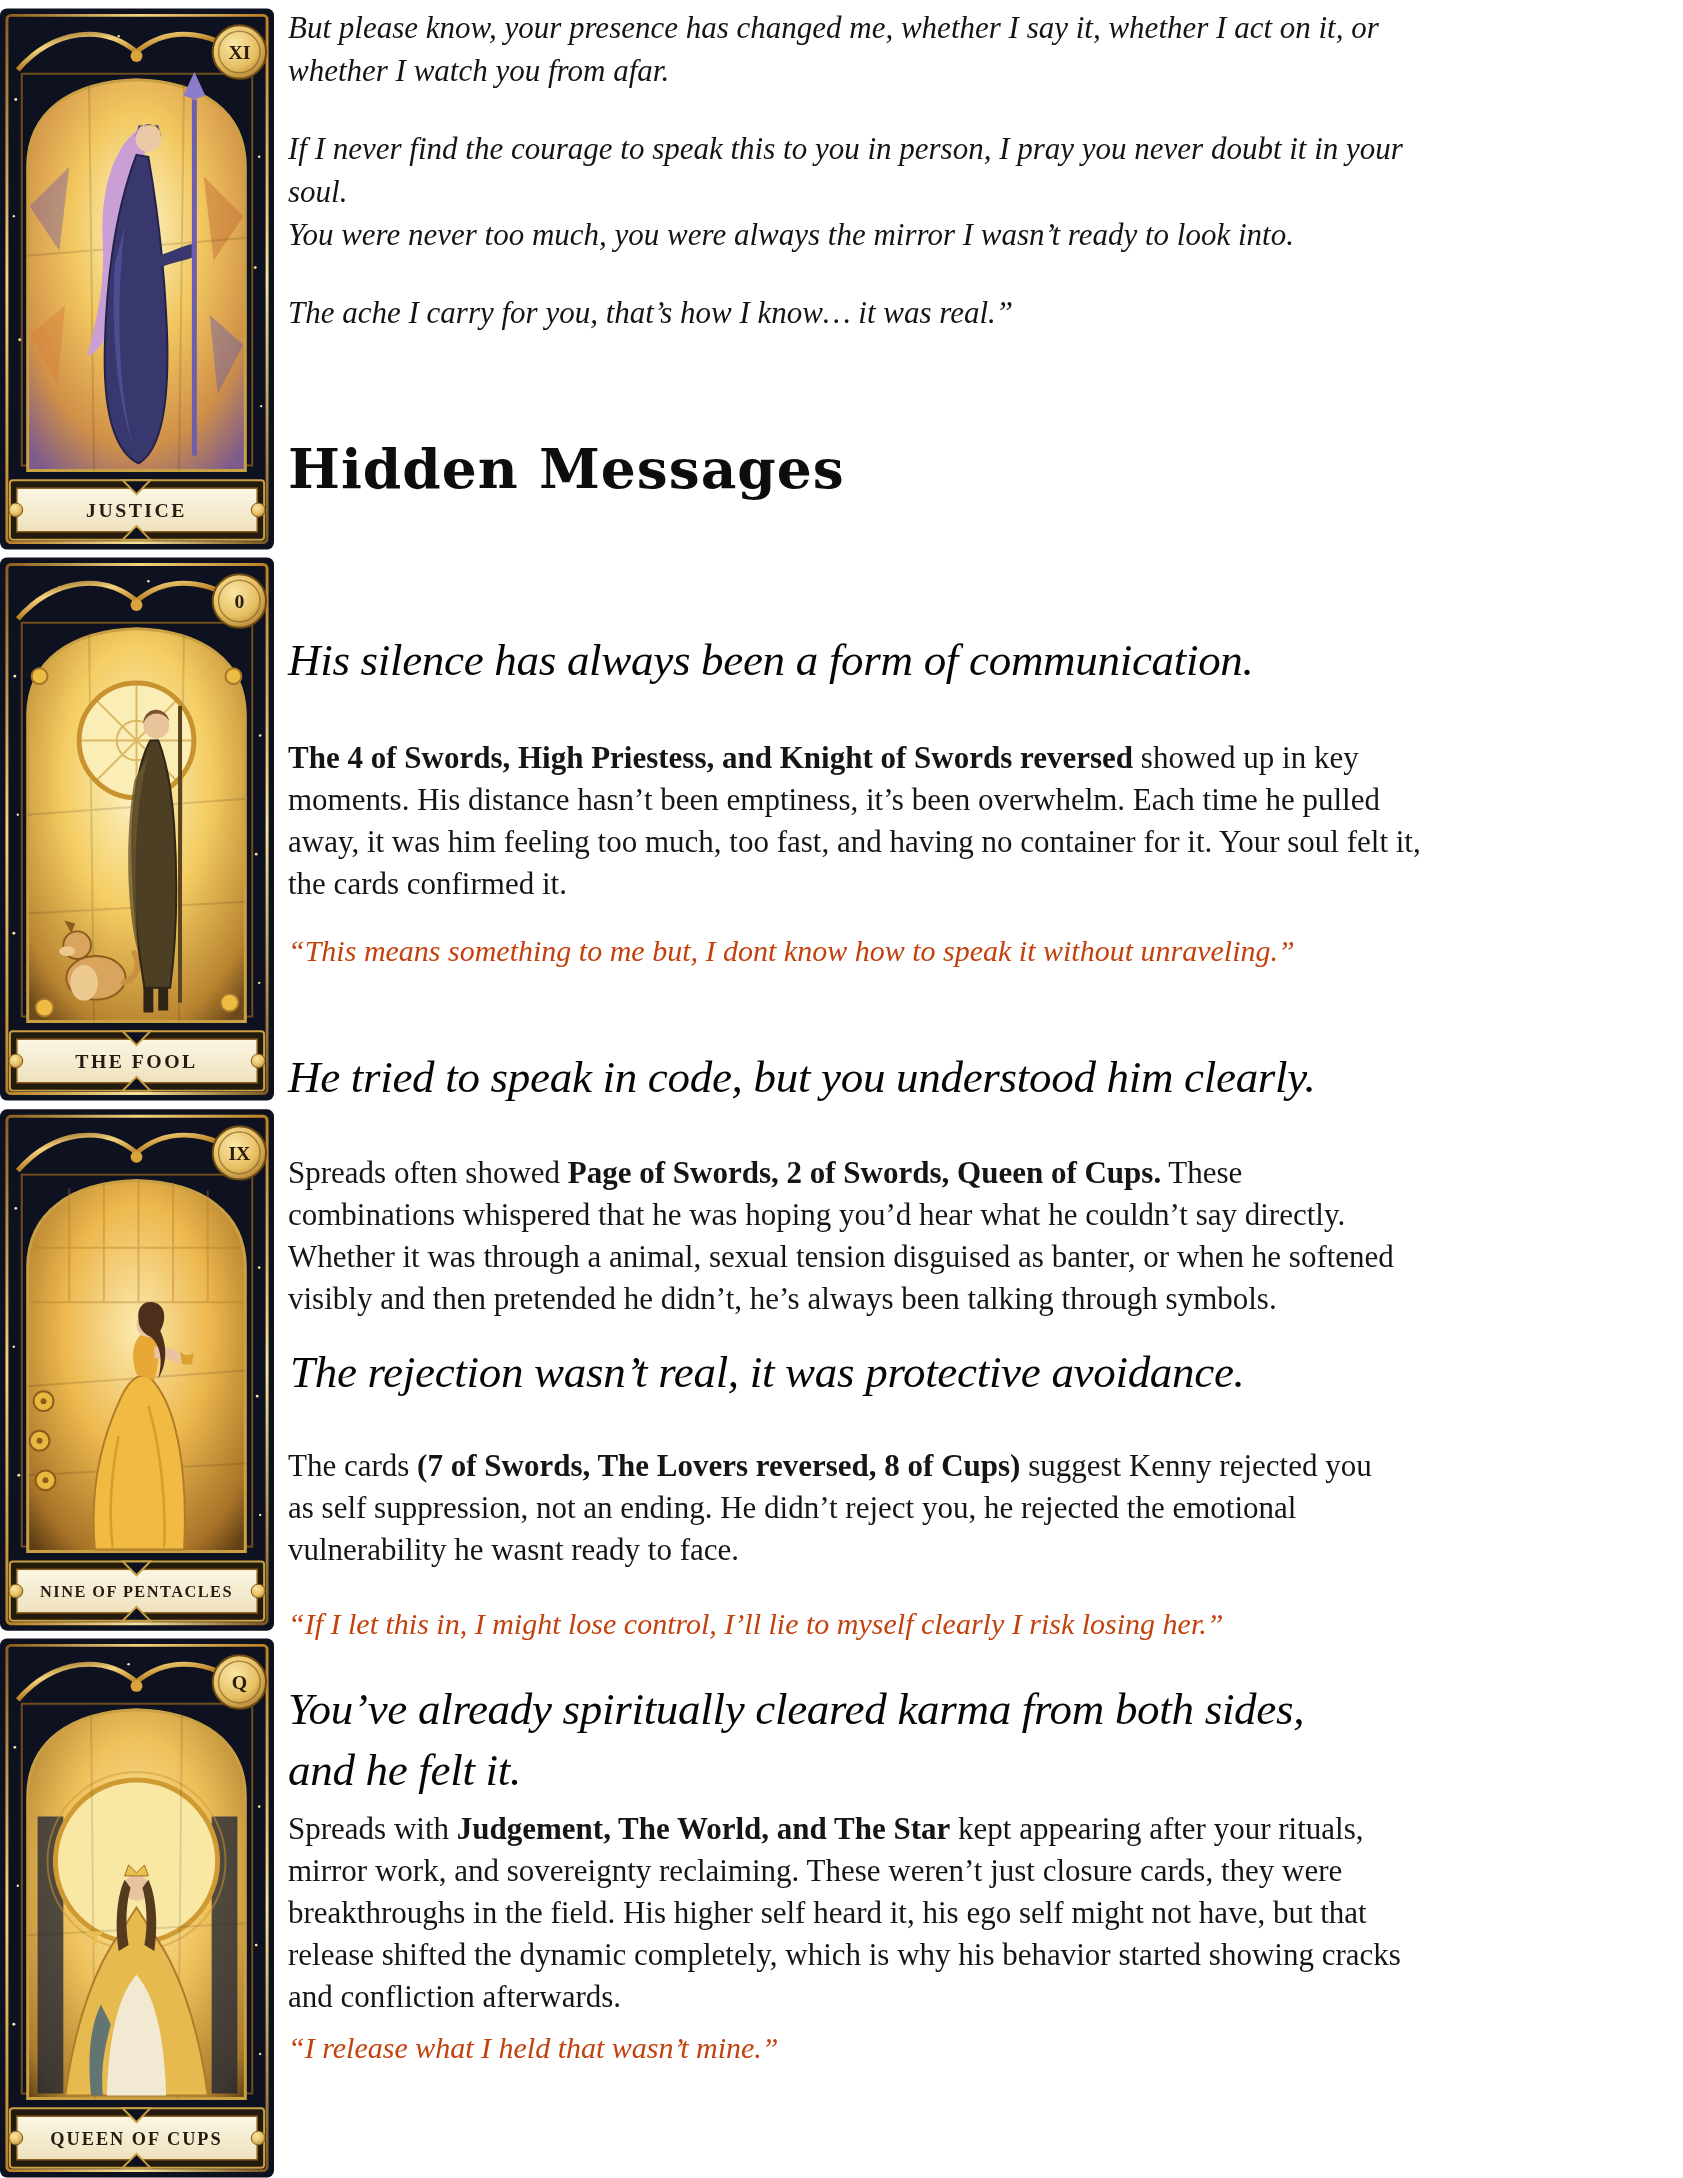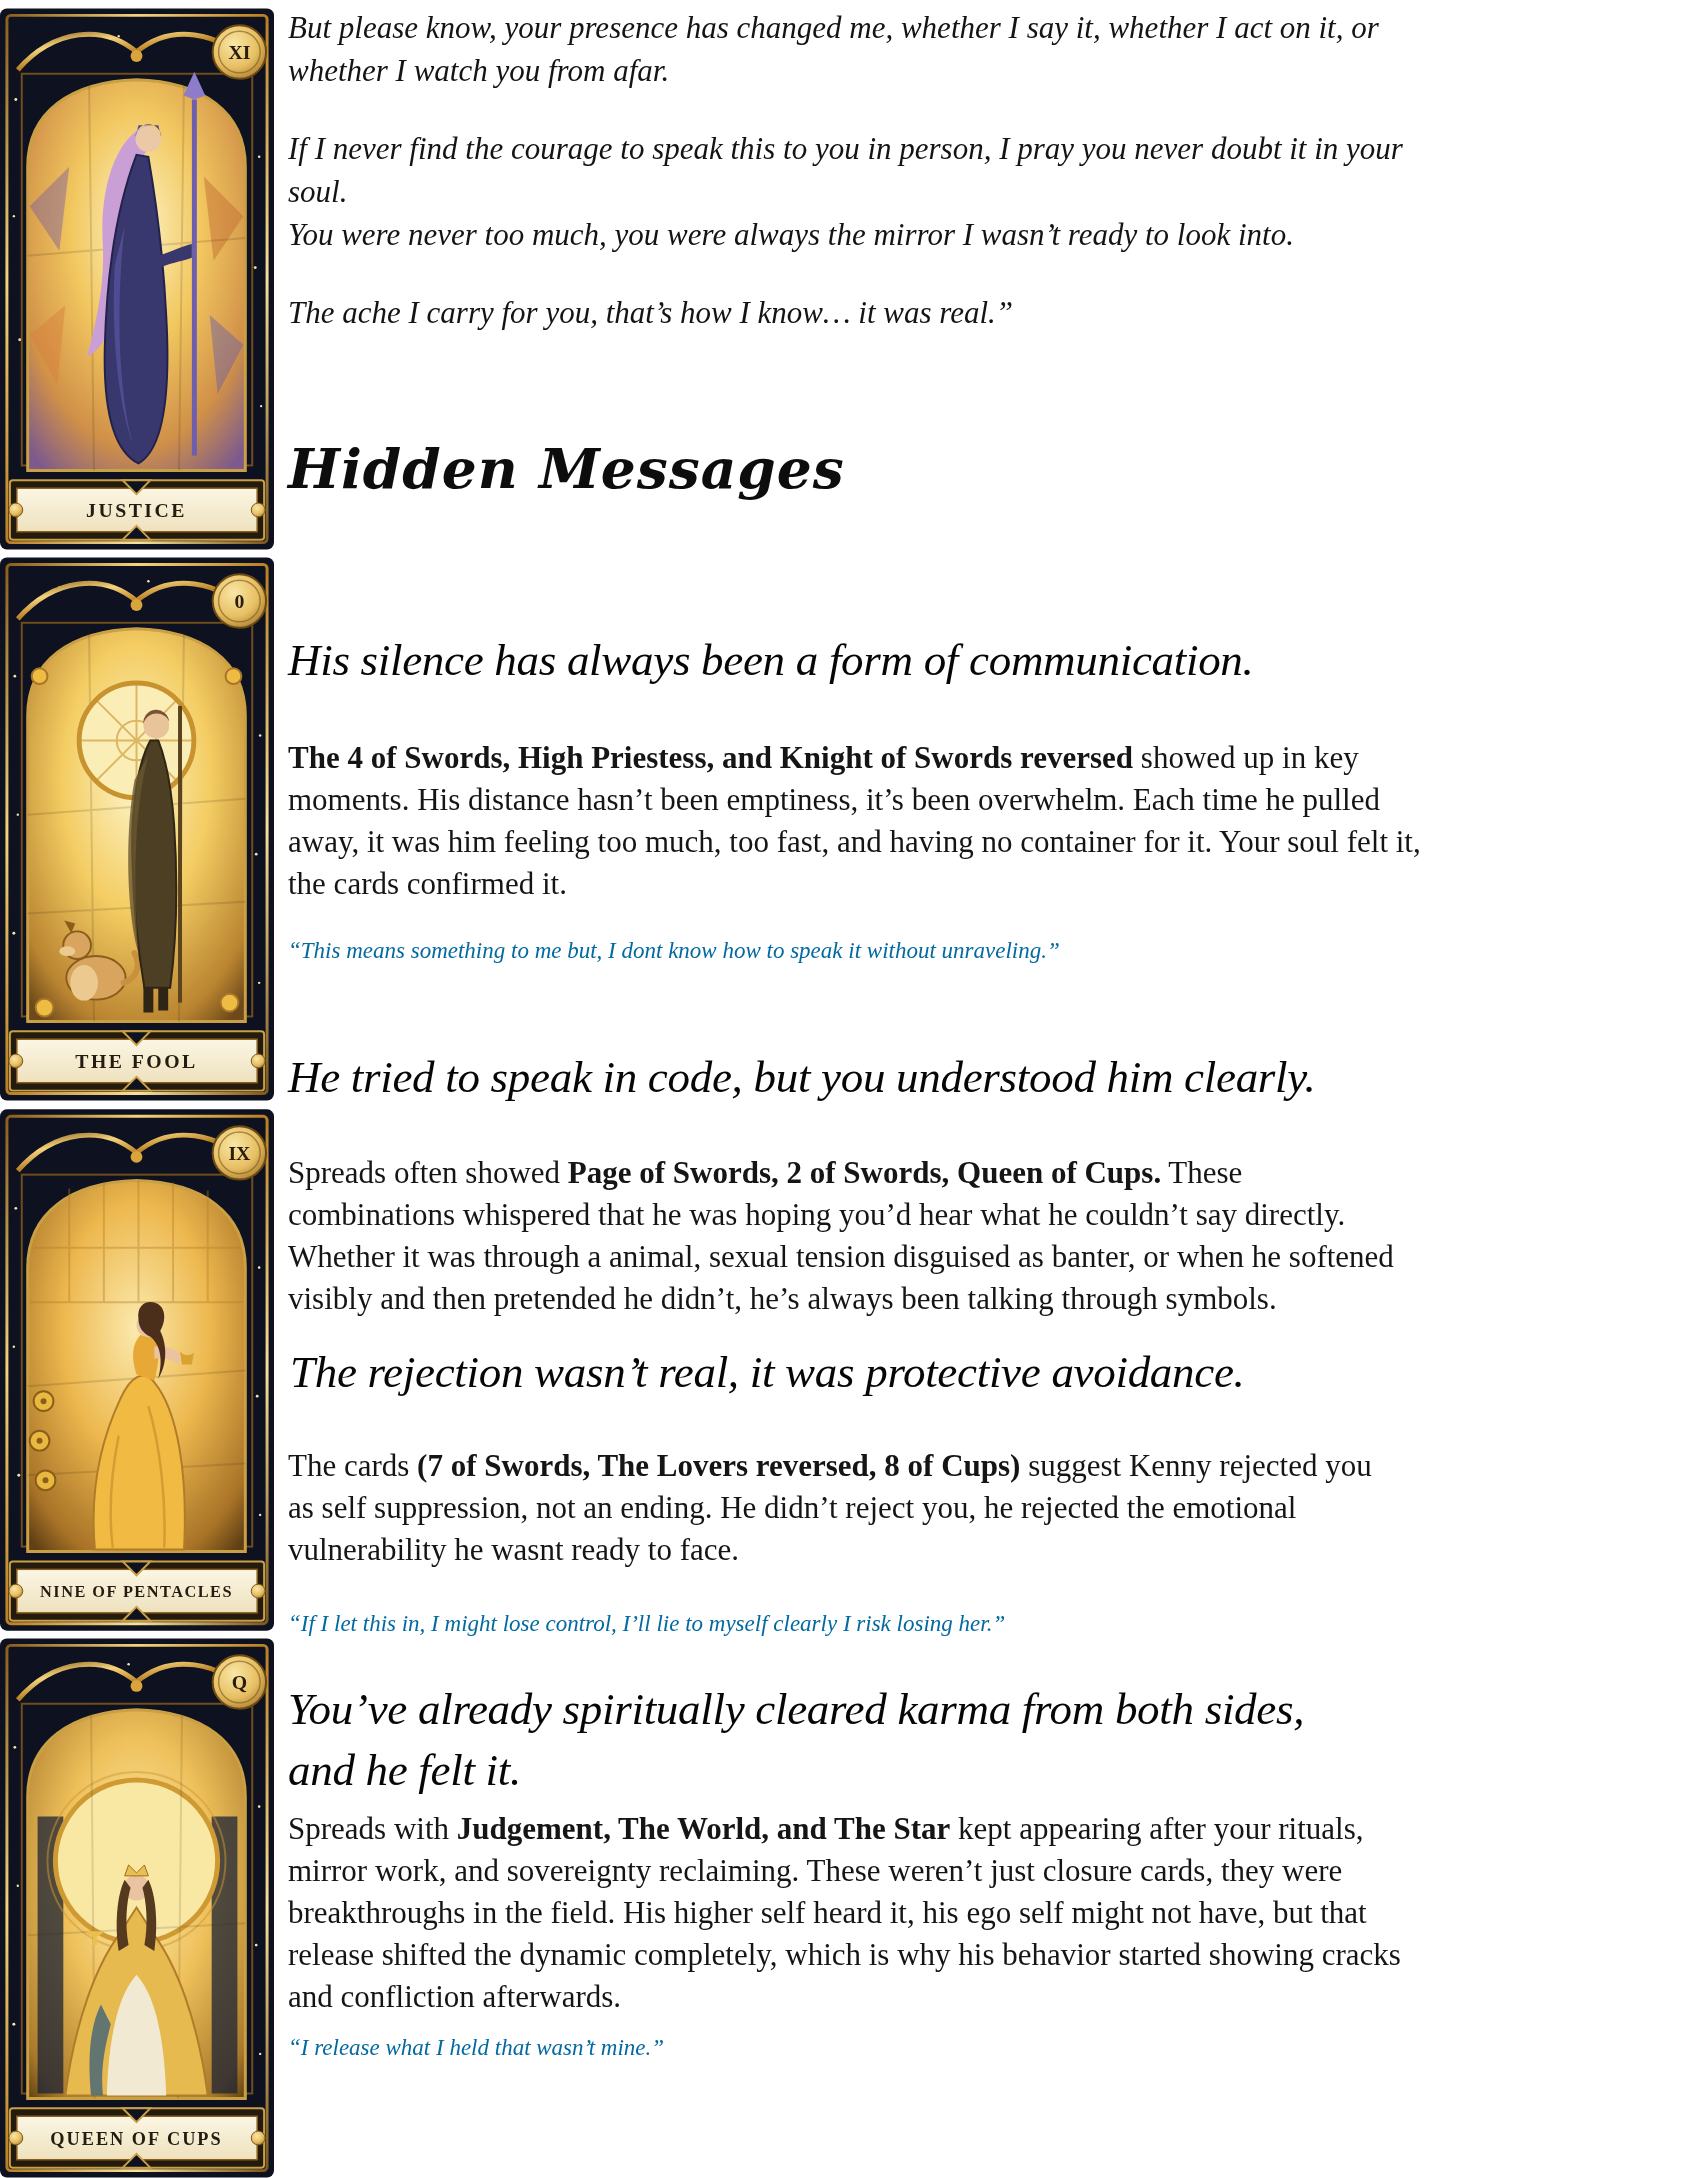--- a/index.html
+++ b/index.html
@@ -6,27 +6,27 @@
   html,body{margin:0;padding:0;background:#fff;}
   .page{position:relative;width:1683px;height:2178px;background:#fff;overflow:hidden;
         font-family:"Liberation Serif", serif;color:#111;}
   .cards-col{position:absolute;left:0;top:0;width:275px;}
   .tarot-card{position:absolute;left:0;margin:0;display:block;}
   .tarot-card svg{display:block;}
   .text-col{position:absolute;left:284px;top:0;width:1384px;}
   .tblock{position:absolute;left:4px;width:1384px;}
   .intro p{margin:0 0 35px 0;font-style:italic;font-size:31px;line-height:43px;
            white-space:pre-line;color:#141414;}
-  .script-heading{font-family:"DejaVu Serif", serif;font-style:italic;font-weight:700;
+  .script-heading{font-family:"DejaVu Serif", serif;font-weight:700;
            font-size:55px;letter-spacing:1px;color:#0d0d0d;}
   .sec-heading{font-size:45px;line-height:61px;font-weight:400;color:#060606;
            white-space:pre-line;letter-spacing:-0.3px;font-style:italic;}
   .sec-body{font-size:31px;line-height:42px;white-space:pre-line;color:#151515;}
   .sec-body b{font-weight:700;}
-  .sec-quote{font-style:italic;font-size:23px;line-height:44px;white-space:pre-line;color:#0369a1;}
+  .sec-quote{font-style:italic;font-size:30px;line-height:44px;white-space:pre-line;color:#c2410c;}
   .defs-holder{position:absolute;width:0;height:0;overflow:hidden;}
   .banner-text{font-family:"Liberation Serif", serif;font-weight:700;}
   .badge-text{font-family:"Liberation Serif", serif;font-weight:700;}
 </style>
 </head>
 <body>
 
 <div class="page">
 
   <svg class="defs-holder" aria-hidden="true">

